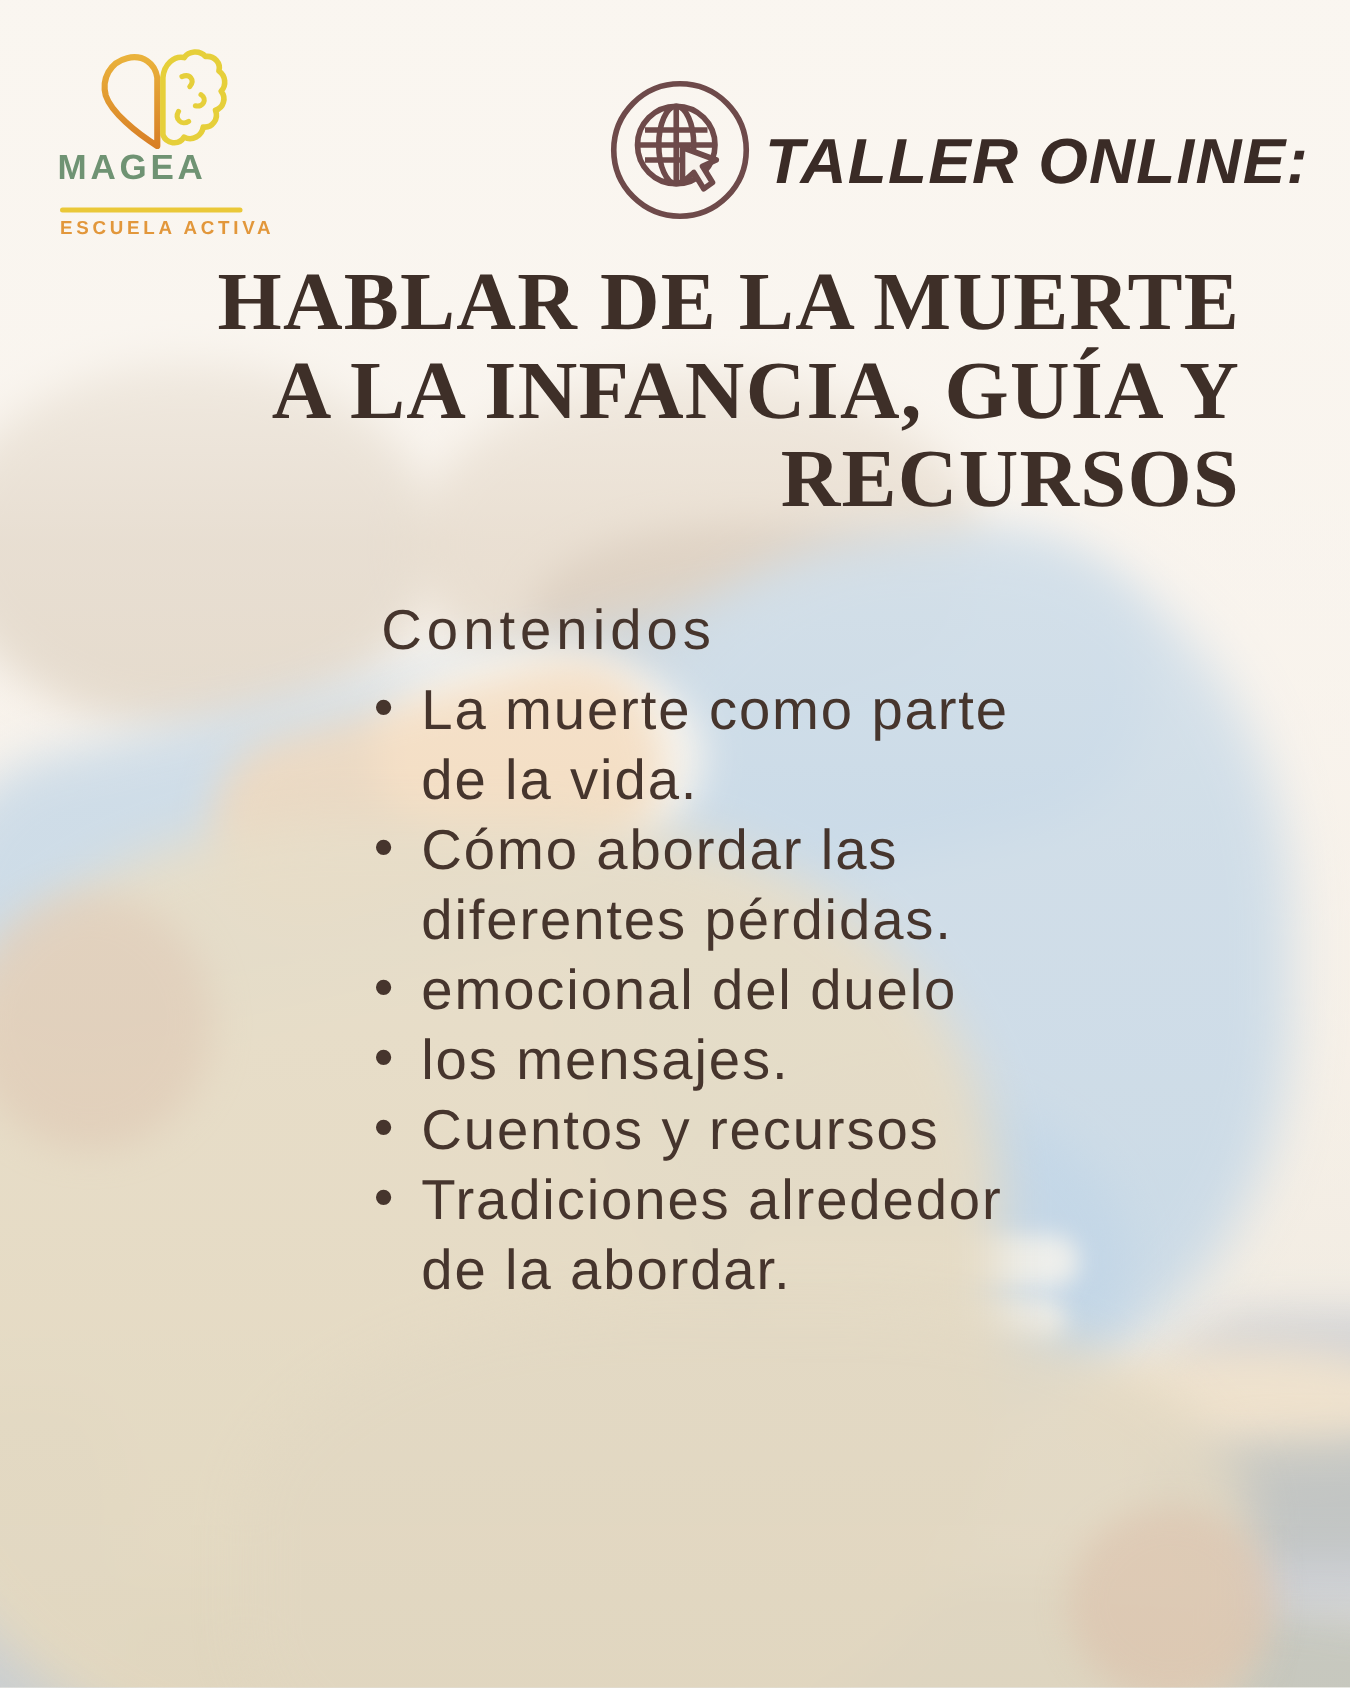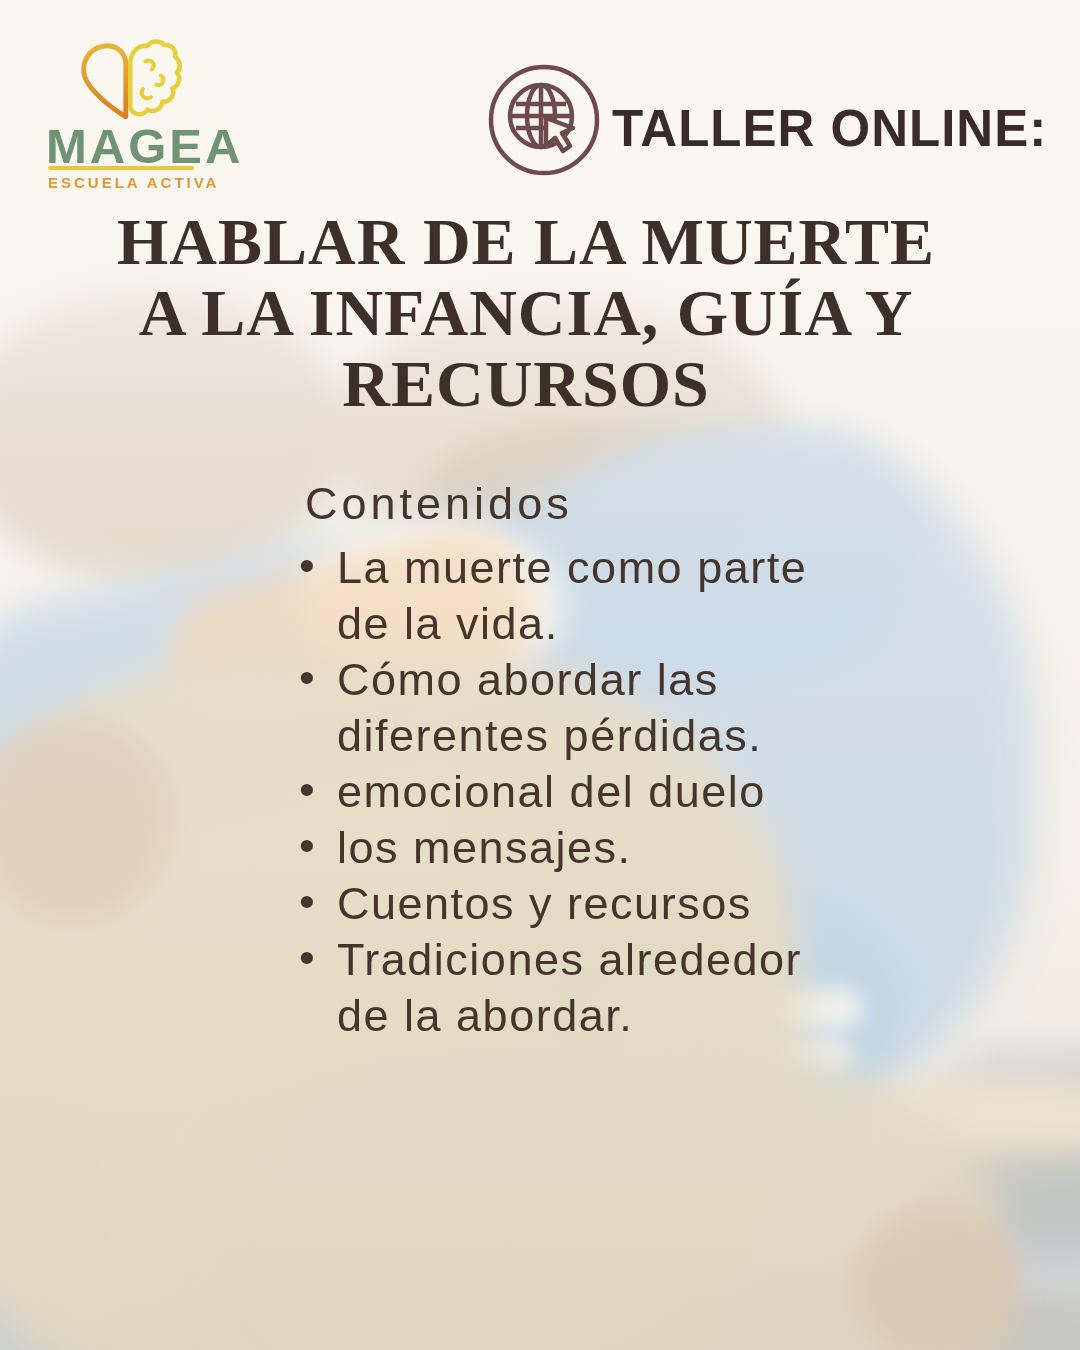--- a/index.html
+++ b/index.html
@@ -37,31 +37,31 @@
     background:linear-gradient(180deg,
       rgba(250,246,240,.95) 0%,
       rgba(250,246,240,.86) 16%,
       rgba(250,246,240,.55) 32%,
       rgba(250,246,240,.44) 48%,
       rgba(250,246,240,.38) 70%,
       rgba(249,245,238,.30) 100%);}
   
   .brand{position:absolute;left:46px;top:38px;width:220px;}
   .brand-icon{position:absolute;left:22px;top:0;width:130px;height:86px;}
-  .brand-name{position:absolute;left:0;top:80px;font-size:49px;font-weight:bold;letter-spacing:3px;color:#6f9373;}
+  .brand-name{position:absolute;left:0;top:80px;font-size:28px;font-weight:bold;letter-spacing:3px;color:#6f9373;}
   .brand-underline{position:absolute;left:2px;top:128px;width:146px;height:4px;background:#eac838;border-radius:2px;}
   .brand-tagline{position:absolute;left:2px;top:136px;font-size:15px;font-weight:bold;letter-spacing:3px;color:#e2973b;white-space:nowrap;}
   
   .badge-icon{position:absolute;left:487px;top:63px;width:114px;height:114px;}
-  .badge-label{position:absolute;left:612px;top:99px;font-size:51px;font-weight:800;letter-spacing:1px;color:#3a2b26;white-space:nowrap;}
+  .badge-label{position:absolute;left:612px;top:99px;font-size:51px;font-weight:800;letter-spacing:1px;color:#3a2b26;white-space:nowrap;font-style:italic;}
   
   .title{position:absolute;left:60px;right:88px;top:206px;margin:0;
     font-family:"Liberation Serif", serif;font-weight:600;
     font-size:66px;line-height:71px;letter-spacing:1px;
-    color:#3e2f28;text-align:center;}
+    color:#3e2f28;text-align:right;}
   .title span{display:block;}
   
   .contents{position:absolute;left:293px;top:478px;width:710px;color:#46352d;}
   .contents h2{margin:0 0 10px 12px;font-size:45px;font-weight:normal;letter-spacing:4px;color:#46352d;}
   .contents ul{margin:0;padding:0;list-style:none;}
   .contents li{position:relative;padding-left:44px;font-size:45px;line-height:56px;letter-spacing:1.5px;}
   .contents .bullet{position:absolute;left:6px;top:-2px;font-size:45px;color:#46352d;}
   .contents .line{display:block;white-space:nowrap;}
 </style>
 </head>

